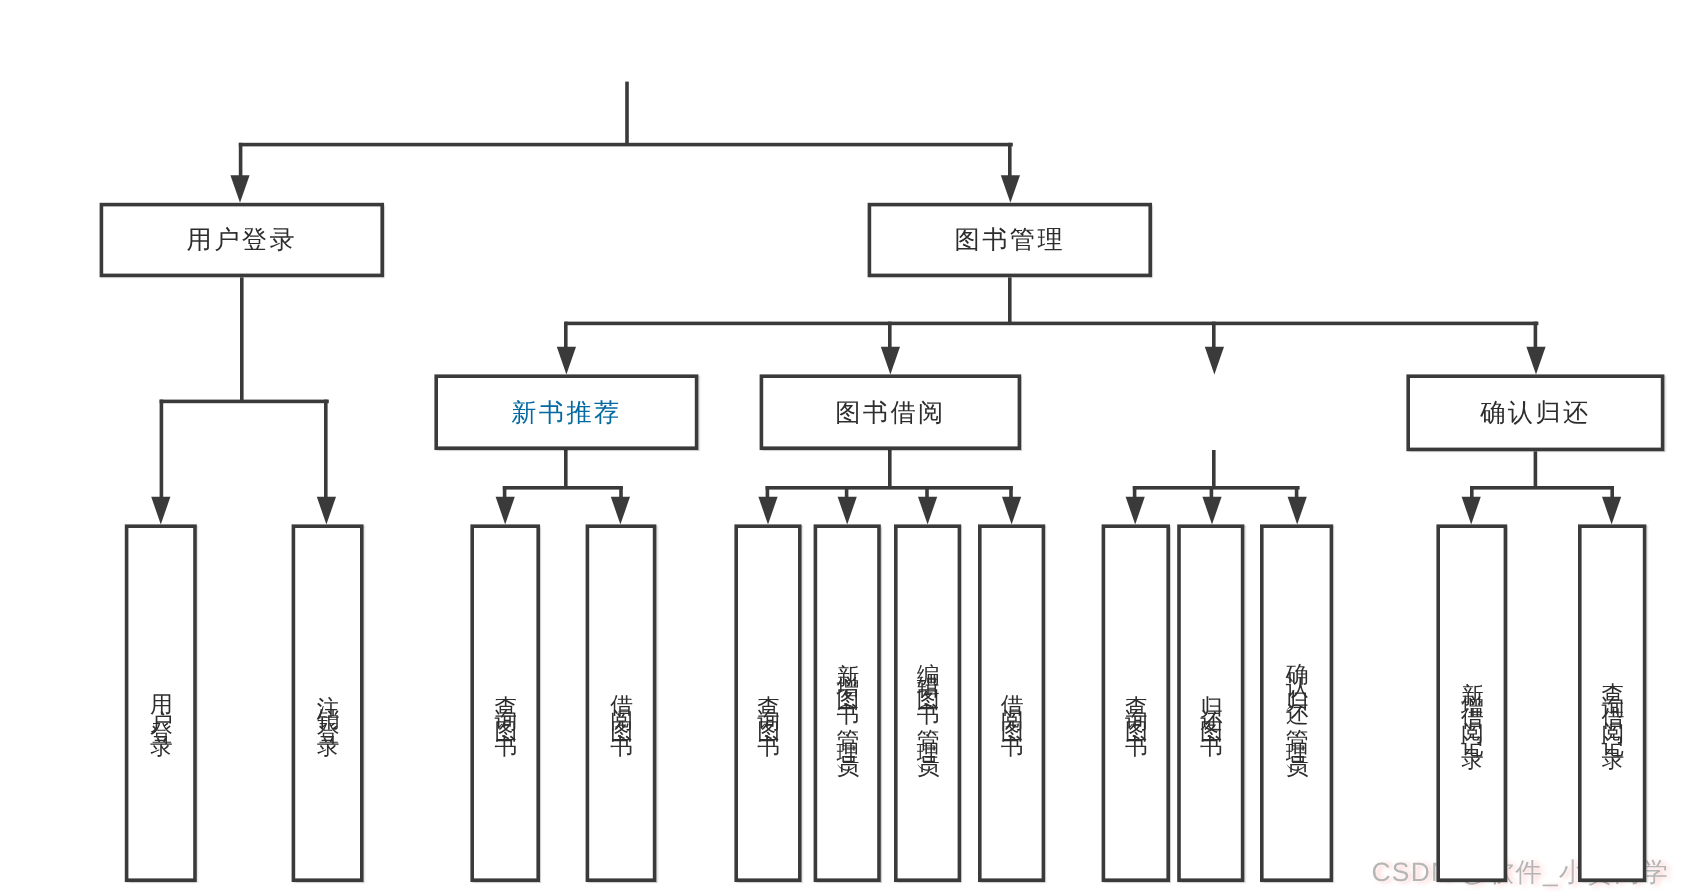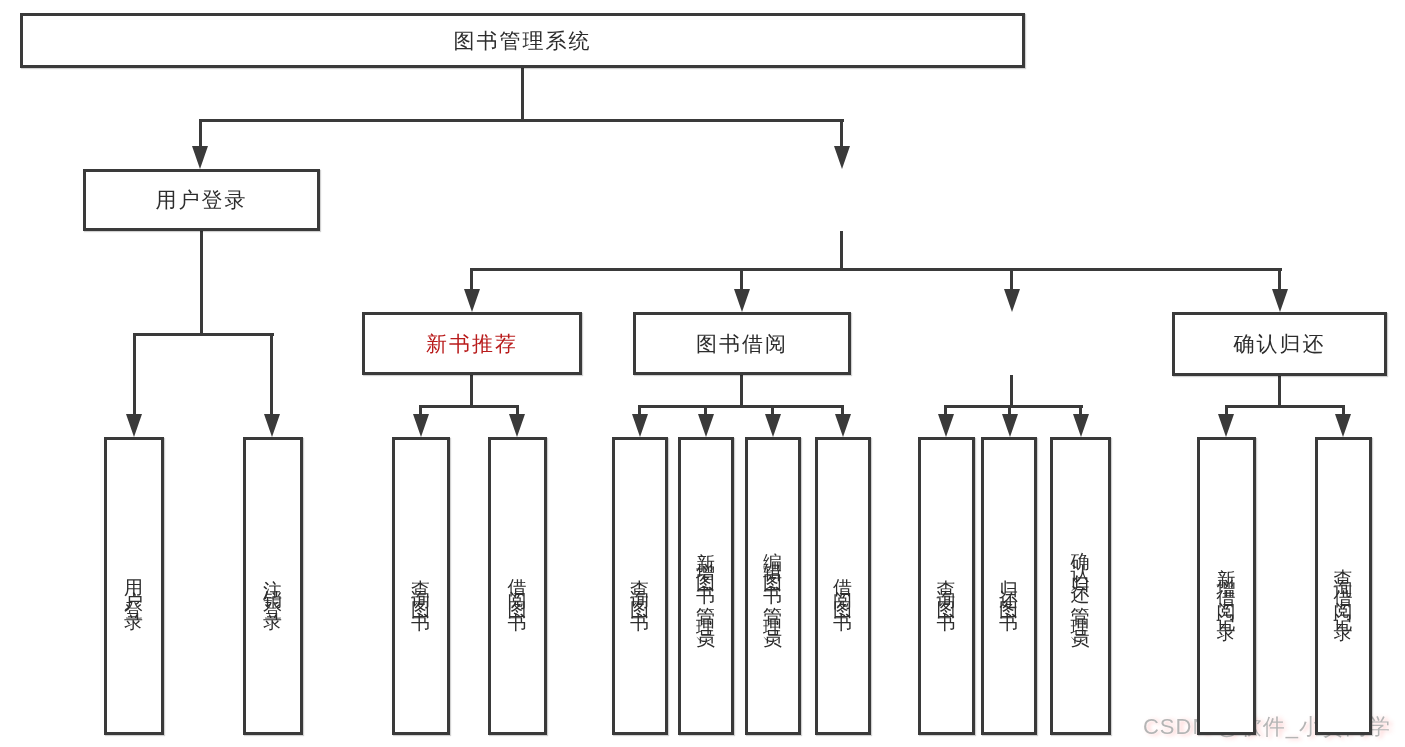--- a/index.html
+++ b/index.html
@@ -108,27 +108,27 @@
     <div class="arrowhead" style="left: 509px; top: 414px; border-top-color: rgb(58, 58, 58);"></div>
     <div class="arrowhead" style="left: 632px; top: 414px; border-top-color: rgb(58, 58, 58);"></div>
     <div class="arrowhead" style="left: 698px; top: 414px; border-top-color: rgb(58, 58, 58);"></div>
     <div class="arrowhead" style="left: 765px; top: 414px; border-top-color: rgb(58, 58, 58);"></div>
     <div class="arrowhead" style="left: 835px; top: 414px; border-top-color: rgb(58, 58, 58);"></div>
     <div class="arrowhead" style="left: 938px; top: 414px; border-top-color: rgb(58, 58, 58);"></div>
     <div class="arrowhead" style="left: 1002px; top: 414px; border-top-color: rgb(58, 58, 58);"></div>
     <div class="arrowhead" style="left: 1073px; top: 414px; border-top-color: rgb(58, 58, 58);"></div>
     <div class="arrowhead" style="left: 1218px; top: 414px; border-top-color: rgb(58, 58, 58);"></div>
     <div class="arrowhead" style="left: 1335px; top: 414px; border-top-color: rgb(58, 58, 58);"></div>
-    <div class="node h" style="left: 20px; top: 13px; width: 1005px; height: 55px; border-color: rgb(58, 58, 58); background: rgb(255, 255, 255); color: rgb(45, 45, 45);">
-      <span>图书管理系统</span>
-    </div>
     <div class="node h" style="left: 83px; top: 169px; width: 237px; height: 62px; border-color: rgb(58, 58, 58); background: rgb(255, 255, 255); color: rgb(45, 45, 45);">
       <span>用户登录</span>
     </div>
-    <div class="node h" style="left: 362px; top: 312px; width: 220px; height: 63px; border-color: rgb(58, 58, 58); background: rgb(255, 255, 255); color: #b91c1c;">
+    <div class="node h" style="left: 723px; top: 169px; width: 237px; height: 62px; border-color: rgb(58, 58, 58); background: rgb(255, 255, 255); color: rgb(45, 45, 45);">
+      <span>图书管理</span>
+    </div>
+    <div class="node h" style="left: 362px; top: 312px; width: 220px; height: 63px; border-color: rgb(58, 58, 58); background: rgb(255, 255, 255); color: #0369a1;">
       <span>新书推荐</span>
     </div>
     <div class="node h" style="left: 633px; top: 312px; width: 218px; height: 63px; border-color: rgb(58, 58, 58); background: rgb(255, 255, 255); color: rgb(45, 45, 45);">
       <span>图书借阅</span>
     </div>
     <div class="node h" style="left: 1172px; top: 312px; width: 215px; height: 64px; border-color: rgb(58, 58, 58); background: rgb(255, 255, 255); color: rgb(45, 45, 45);">
       <span>确认归还</span>
     </div>
     <div class="node v" style="left: 104px; top: 437px; width: 60px; height: 298px; border-color: rgb(58, 58, 58); background: rgb(255, 255, 255); color: rgb(45, 45, 45);">
       <span>用户登录</span>

